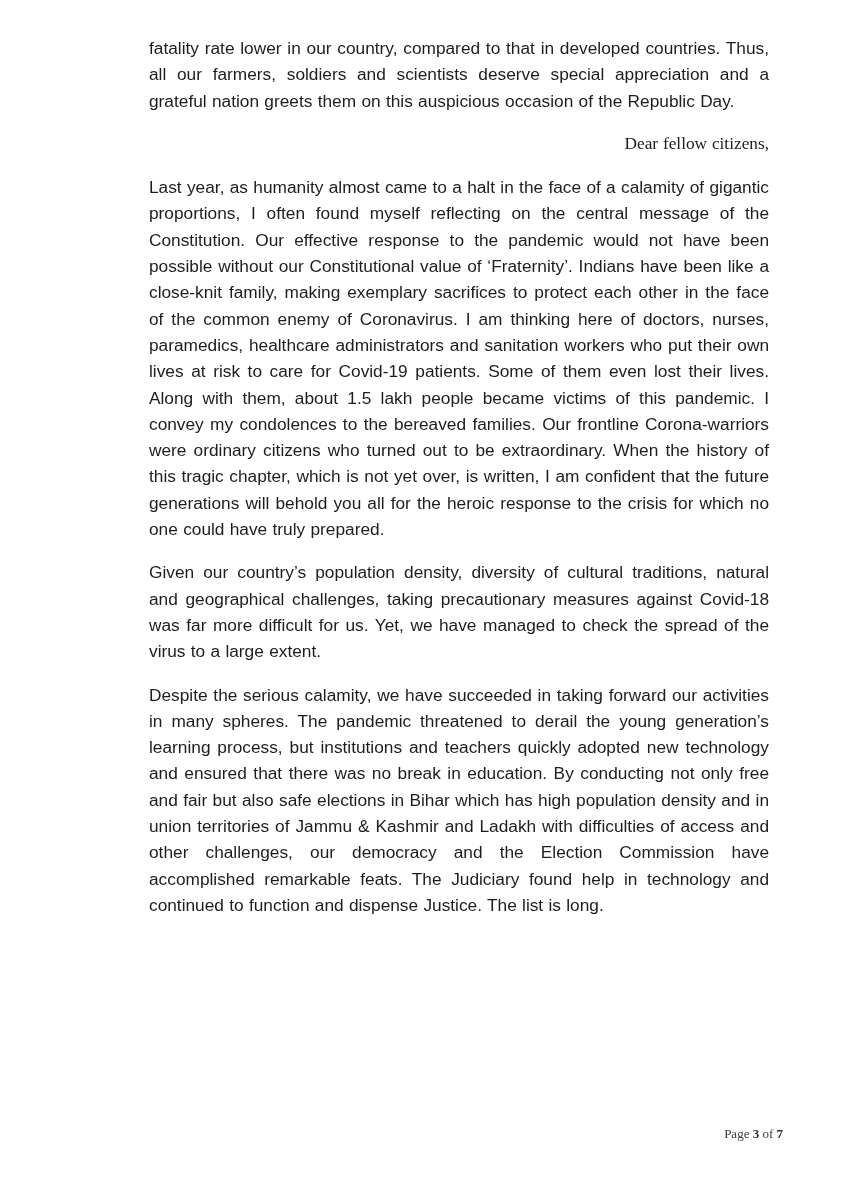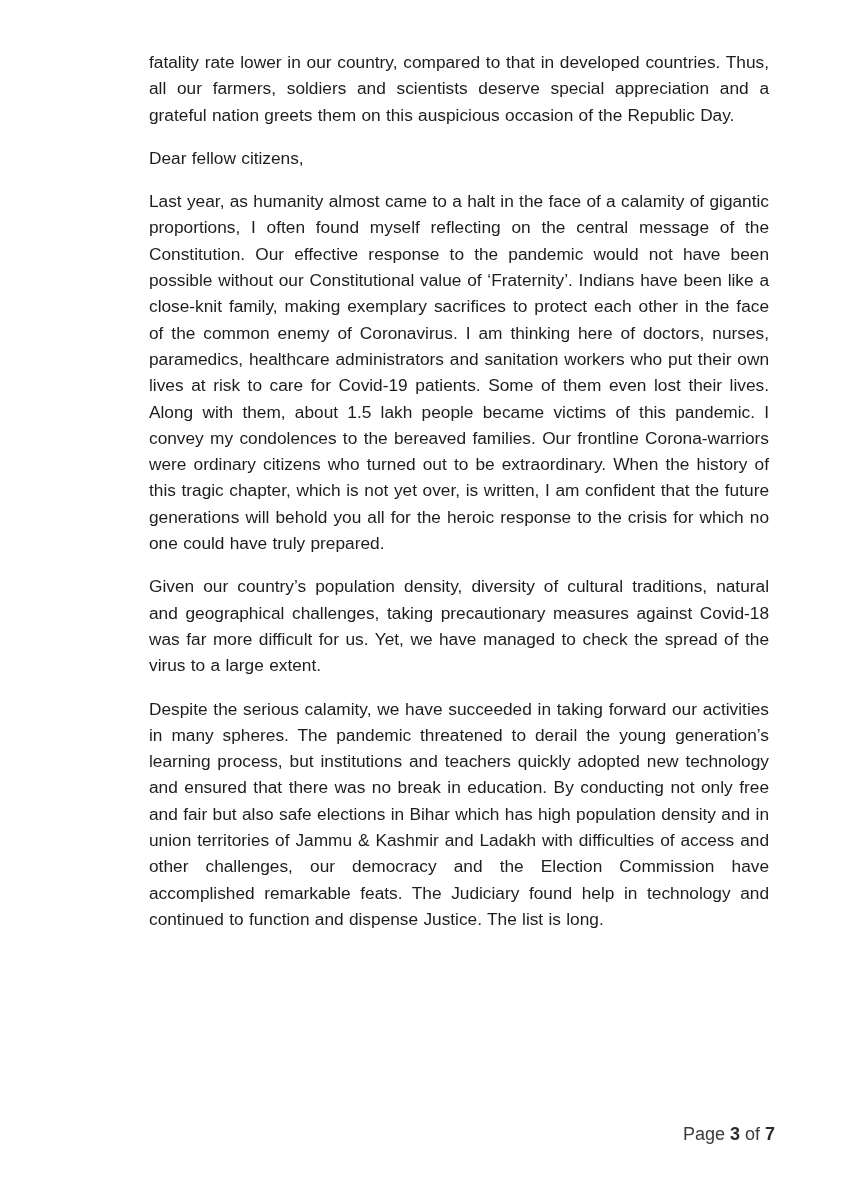--- a/index.html
+++ b/index.html
@@ -14,42 +14,44 @@
     position: relative;
     width: 850px;
     height: 1200px;
     background: #ffffff;
     font-family: "Liberation Sans", sans-serif;
     color: #1d1d1d;
   }
   .content {
     position: absolute;
     left: 149px;
-    top: 49px;
+    top: 35px;
     width: 620px;
   }
   .para {
     font-size: 17.3px;
     line-height: 26.3px;
     text-align: justify;
     margin: 0 0 17px 0;
     word-spacing: 0.5px;
     color: #1d1d1d;
   }
   .salutation {
-    text-align: left;
+    text-align: right;
+    font-family: Liberation Serif, serif;
   }
   .footer {
     position: absolute;
     top: 1104px;
-    right: 75px;
-    font-size: 18px;
+    right: 67px;
+    font-size: 13px;
     line-height: 20px;
     color: #3a3a3a;
     white-space: pre;
+    font-family: Liberation Serif, serif;
   }
   .footer .bold {
     font-weight: bold;
     color: #2b2b2b;
   }
 </style>
 </head>
 <body>
 
 <div class="page">

